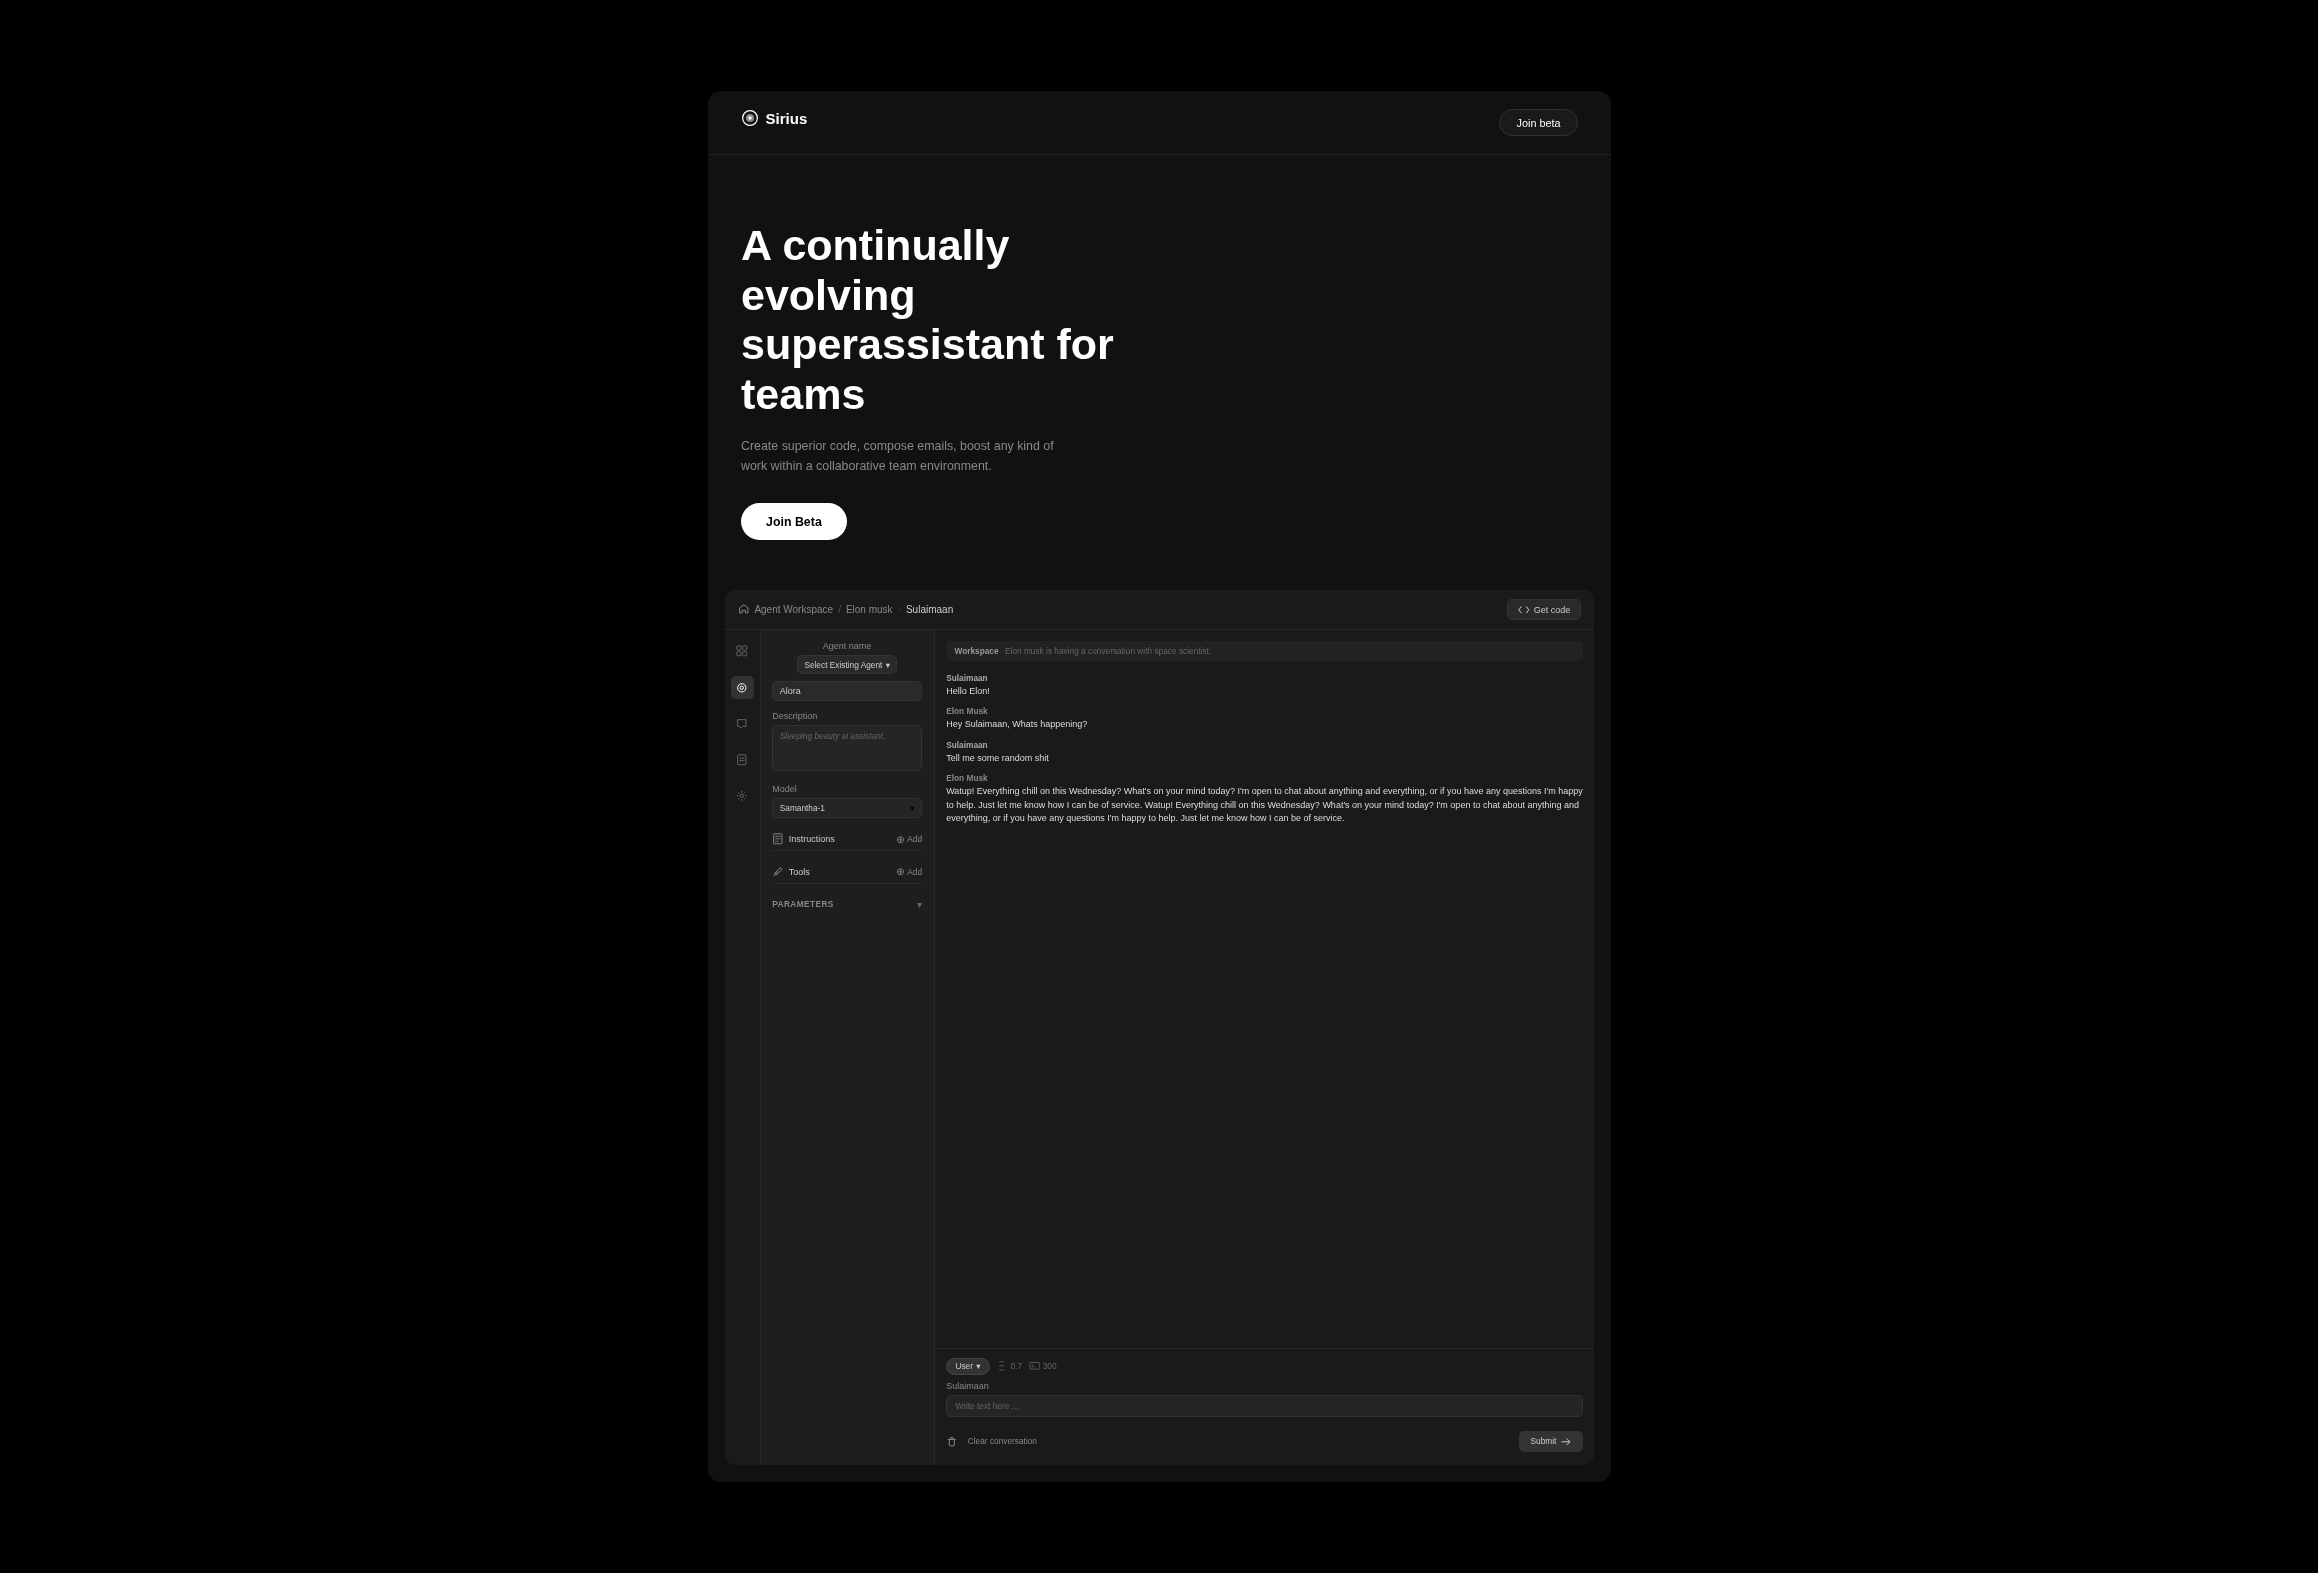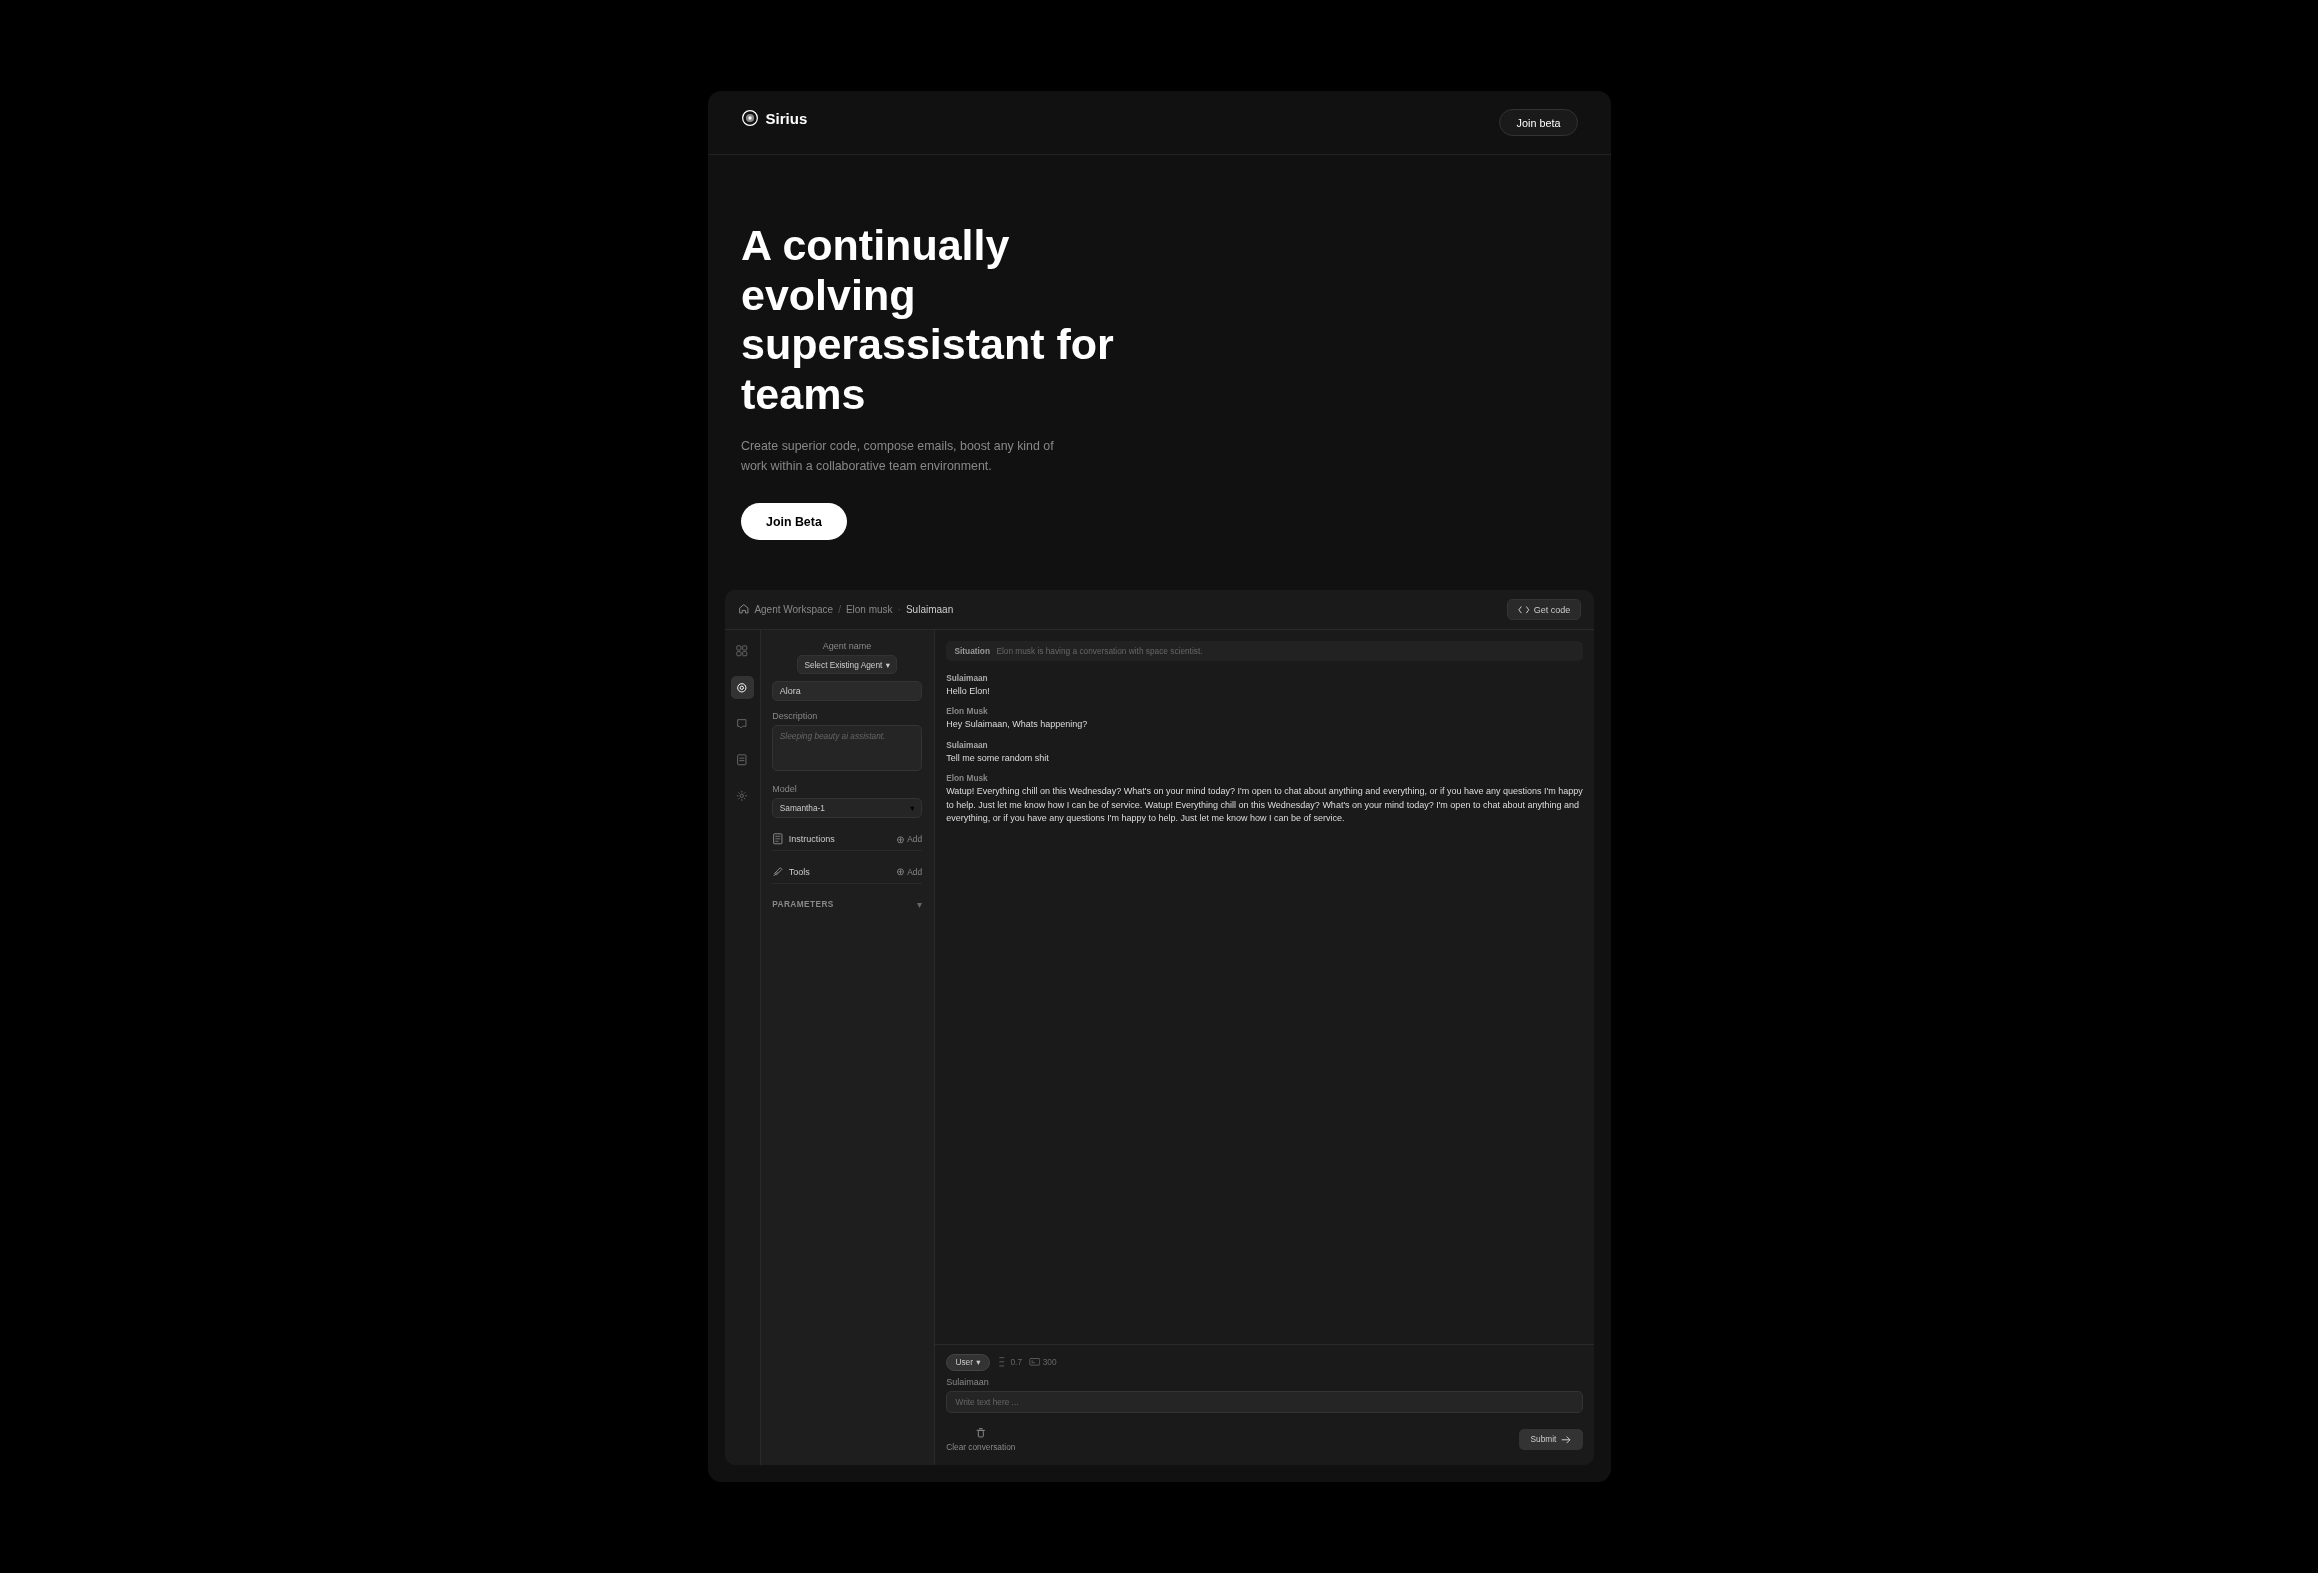--- a/index.html
+++ b/index.html
@@ -407,27 +407,26 @@
     .bottom-bar {
       display: flex;
       align-items: center;
       justify-content: space-between;
       padding: 5px 0;
     }
 
     .clear-btn {
       display: flex;
       align-items: center;
-      gap: 4px;
+      gap: 10px;
       font-size: 8.3px;
       color: #888;
       cursor: pointer;
       background: none;
       border: none;
-      flex-direction: column;
     }
 
     .submit-btn {
       background: #333;
       color: #ccc;
       border: none;
       border-radius: 5px;
       padding: 5px 11.6px;
       font-size: 8.3px;
       cursor: pointer;
@@ -598,21 +597,21 @@
           <span class="chevron-icon" style="color:#666;font-size:10px;">▾</span>
         </div>
 
       </div>
 
       <div class="right-panel">
 
         <div class="chat-area">
 
           <div class="situation-bar">
-            <span class="sit-label">Situation</span>
+            <span class="sit-label">Workspace</span>
             <span>Elon musk is having a conversation with space scientist.</span>
           </div>
 
           <div class="chat-message">
             <div class="message-author user-author">Sulaimaan</div>
             <div class="message-text">Hello Elon!</div>
           </div>
 
           <div class="chat-message">
             <div class="message-author">Elon Musk</div>

